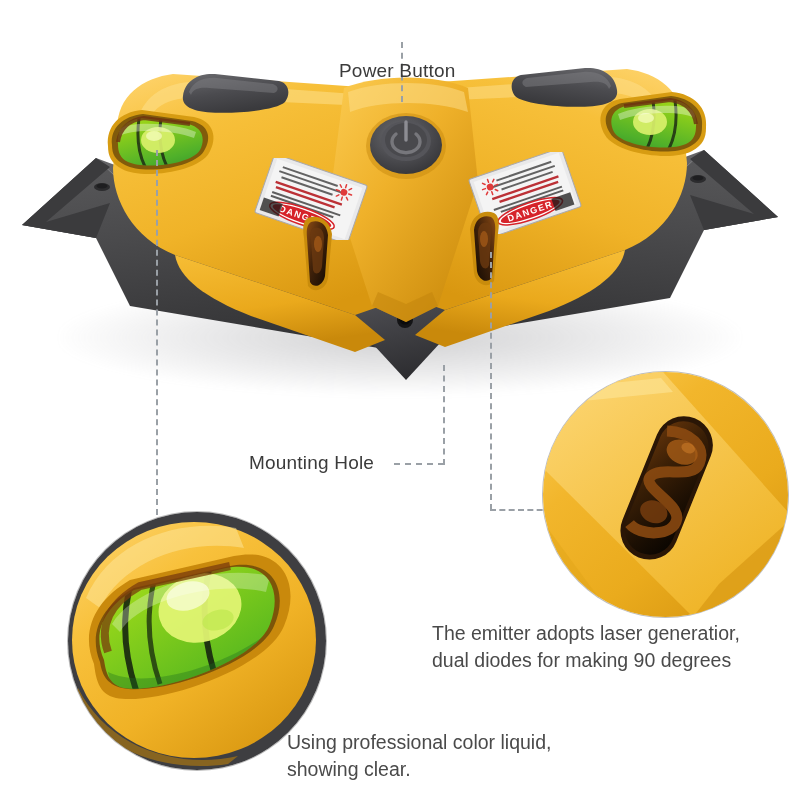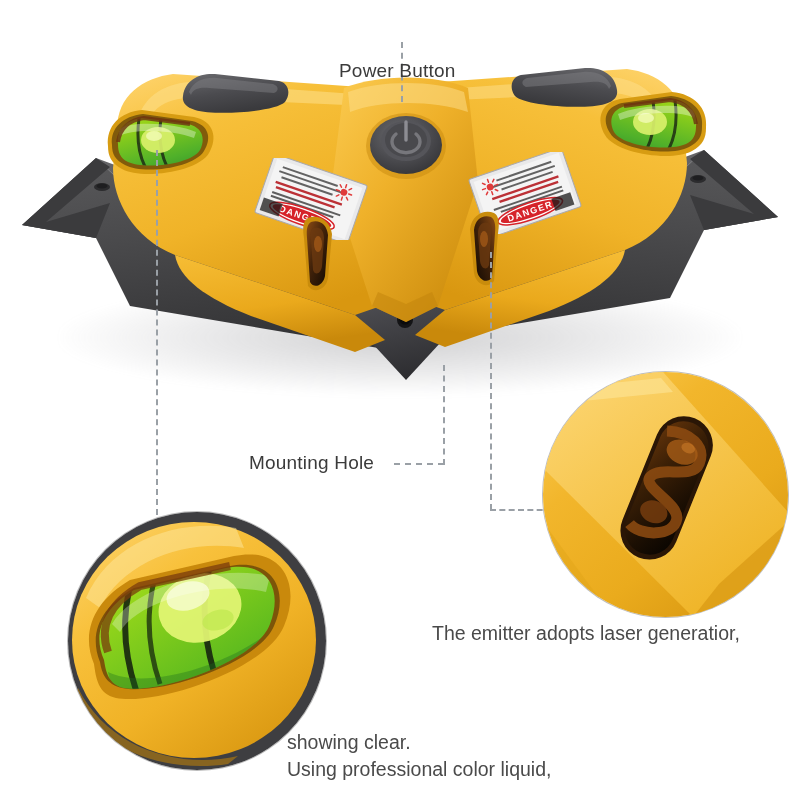--- a/index.html
+++ b/index.html
@@ -438,20 +438,21 @@
         <ellipse cx="122" cy="142" rx="14" ry="11" fill="#7a3f0f" opacity=".8"></ellipse>
         <ellipse cx="130" cy="70" rx="7" ry="5" fill="#c97a28" opacity=".6"></ellipse>
       </g>
 
       <path d="M0,150 L70,245 L0,245 Z" fill="#e0a518" opacity=".45"></path>
     </svg>
   </div>
 
   <div class="abs para" style="left:432px;top:620px;width:360px;">
     <div>The emitter adopts laser generatior,</div>
+    <div>dual diodes for making 90 degrees</div>
   </div>
 
   <div class="abs inset" style="left:68px;top:512px;width:258px;height:258px;">
     <svg class="inset-inner" viewBox="0 0 258 258">
       <defs>
         <linearGradient id="gzBody" x1="0.1" y1="0" x2="0.85" y2="1">
           <stop offset="0%" stop-color="#fdd268"></stop>
           <stop offset="28%" stop-color="#f8c13c"></stop>
           <stop offset="62%" stop-color="#f0b226"></stop>
           <stop offset="100%" stop-color="#d7950f"></stop>
@@ -495,17 +496,17 @@
         <path d="M40,160 C80,180 170,150 208,114 L214,130 C176,170 82,196 44,178 Z" fill="#1d6c20" opacity=".35"></path>
       </g>
 
       <path d="M40,140 C30,112 44,90 72,74 L162,54" stroke="#7a3c0c" stroke-width="8" fill="none" opacity=".75"></path>
 
       <path d="M10,176 C40,236 110,258 170,244 L160,252 C96,262 30,236 6,188 Z" fill="#b97f0a" opacity=".6"></path>
     </svg>
   </div>
 
   <div class="abs para" style="left:287px;top:729px;width:420px;">
+    <div>Using professional color liquid,</div>
     <div>showing clear.</div>
-    <div>Using professional color liquid,</div>
   </div>
 
 </div>
 
 </body></html>

